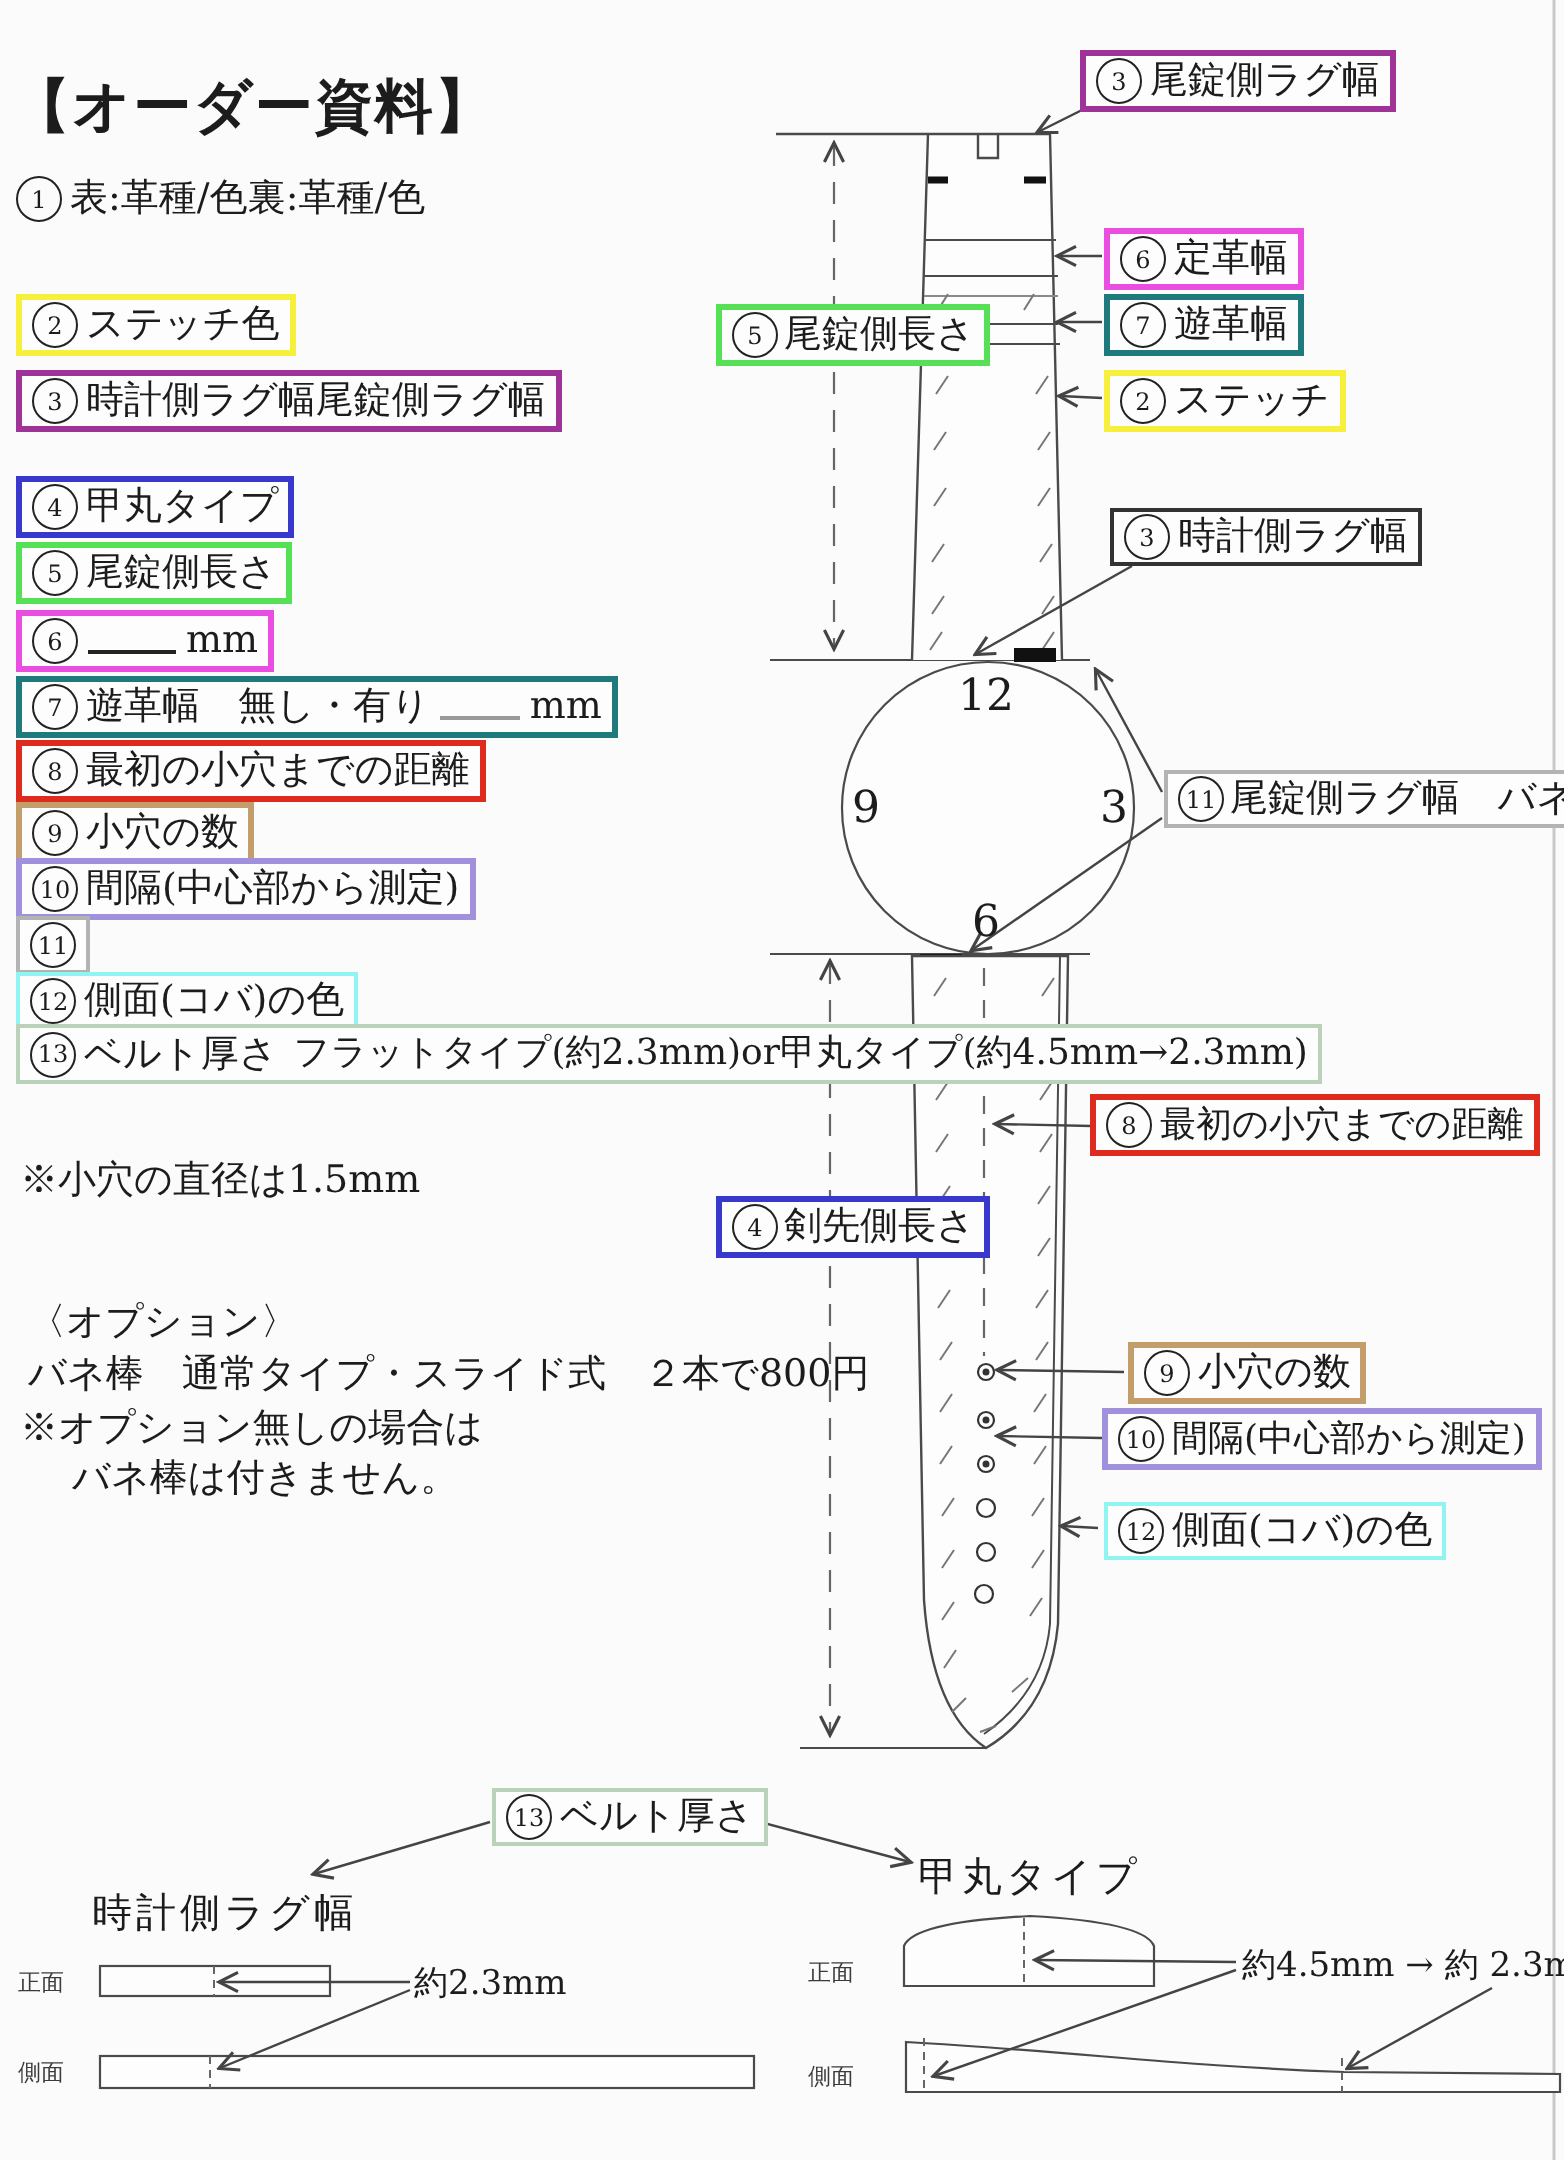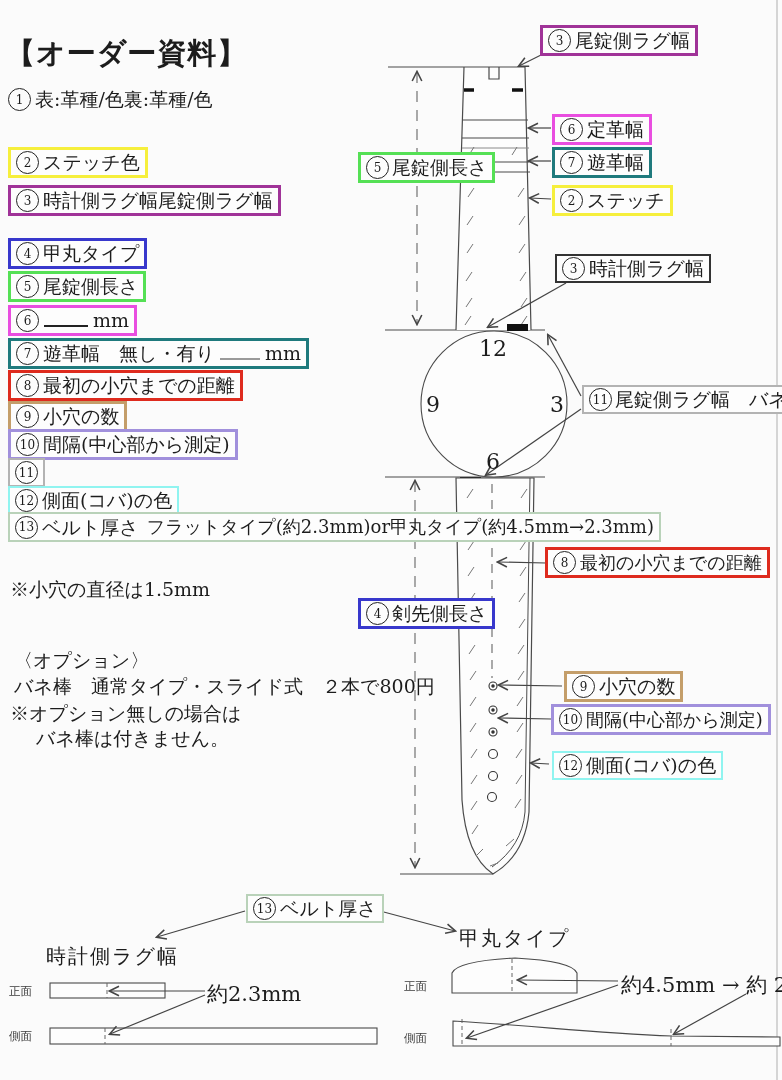--- a/index.html
+++ b/index.html
@@ -27,21 +27,21 @@
   .col { display:flex; flex-direction:row; }
   .ctr { align-items:center; text-align:center; }
   .blank { display:inline-block; width:44px; height:2px; border-bottom:2px solid #222; align-self:flex-end; margin:0 1px 5px 1px; }
   .blank.lt { border-bottom-color:#9a9a9a; width:40px; }
   .opts { font-size:18px; line-height:1.35; }
   .wnum { position:absolute; z-index:1; font-size:22px; }
   .sm { font-size:11.5px; color:#3b3b3b; }
   .note { position:absolute; z-index:2; font-size:19px; white-space:nowrap; }
   .ind2 { padding-left:19px; }
   .t20 { font-size:20px; letter-spacing:2px; }
-  .dim { font-size:21px; }
+  .dim { font-size:17px; }
 </style>
 </head>
 <body>
 
 <div class="page">
 
   <svg class="art" width="782" height="1080" viewBox="0 0 782 1080">
     <defs>
       <marker id="ah" markerWidth="12" markerHeight="12" refX="8.5" refY="5" orient="auto-start-reverse" markerUnits="userSpaceOnUse" viewBox="0 0 10 10">
         <path d="M1,1 L9,5 L1,9" fill="none" stroke="#444" stroke-width="1.3"></path>

